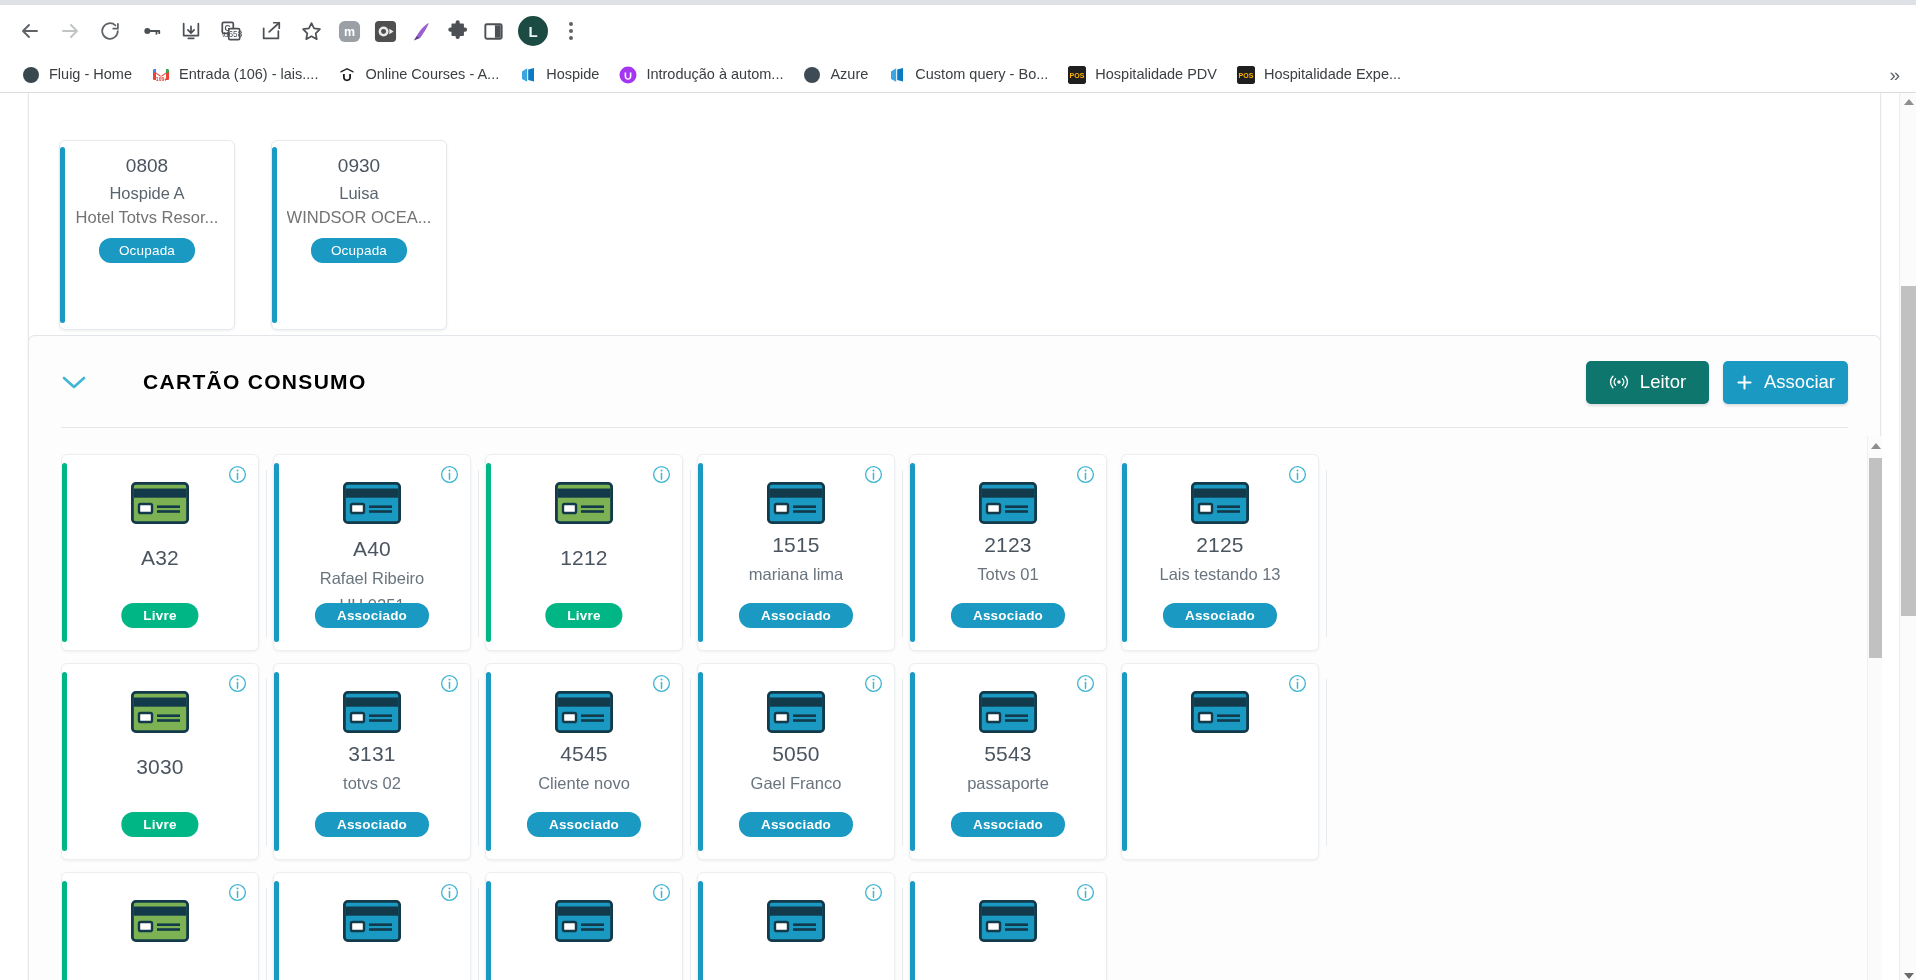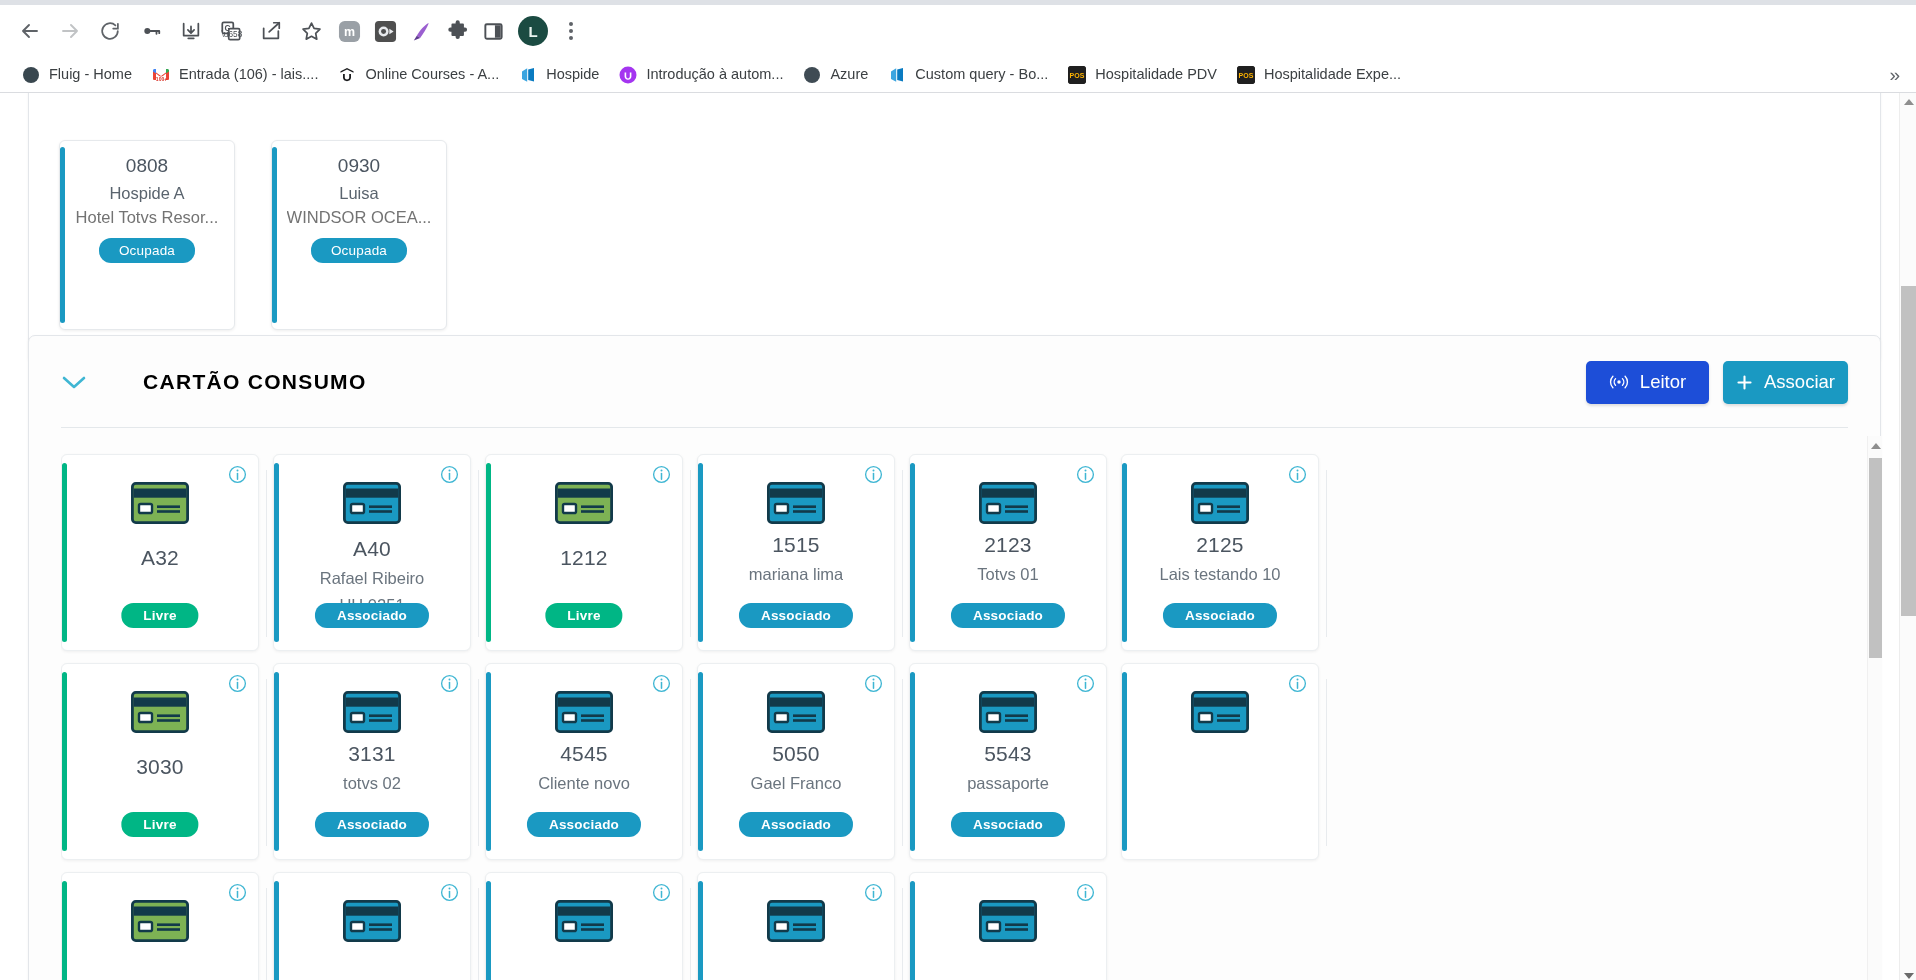--- a/index.html
+++ b/index.html
@@ -136,21 +136,21 @@
     margin-left: 36px;
   }
   #cartao-actions { margin-left: auto; display: flex; align-items: center; gap: 14px; }
   .btn {
     height: 43px; border: none; border-radius: 5px; cursor: pointer;
     display: flex; align-items: center; justify-content: center; gap: 11px;
     font-size: 18.5px; color: #ffffff; padding: 0 26px;
     font-family: inherit;
     box-shadow: 0 2px 3px rgba(0,0,0,.13);
   }
-  #btn-leitor { background: #1d4ed8; width: 123px; }
+  #btn-leitor { background: #0f766e; width: 123px; }
   #btn-associar { background: #1a99c2; width: 125px; }
   #cartao-divider {
     position: absolute; left: 32px; right: 32px; top: 91px;
     height: 1px; background: #e4e8eb;
   }
 
   
   #cards-scroll {
     position: absolute; left: 32px; right: 28px; top: 100px; bottom: 0;
     overflow: hidden;
@@ -583,21 +583,21 @@
                     <path d="M10 9v6" stroke-linecap="round" stroke-width="1.6"></path>
                   </svg></div>
                 <div class="cc-icon"><svg width="58" height="42" viewBox="0 0 58 42">
                     <rect x="1.4" y="1.4" width="55.2" height="39.2" rx="3.4" fill="#1a99c2" stroke="#123a4a" stroke-width="2.8"></rect>
                     <rect x="2.8" y="6.5" width="52.4" height="9.2" fill="#123a4a"></rect>
                     <rect x="8" y="22" width="13" height="9" rx="1.6" fill="#ffffff" stroke="#123a4a" stroke-width="2.4"></rect>
                     <rect x="26" y="23.4" width="23" height="2.6" fill="#123a4a"></rect>
                     <rect x="26" y="28.2" width="23" height="2.6" fill="#123a4a"></rect>
                   </svg></div>
                 <div class="cc-num">2125</div>
-                <div class="cc-sub">Lais testando 10</div>
+                <div class="cc-sub">Lais testando 13</div>
                 <div class="cc-badge" style="background:#1a99c2">Associado</div>
               </div>
             </div>
             <div class="cc-cell">
               <div class="cc-card">
                 <div class="cc-edge" style="background:#00b685"></div>
                 <div class="cc-info"><svg width="19" height="19" viewBox="0 0 20 20" fill="none" stroke="#3fb6d3" stroke-width="1.4">
                     <circle cx="10" cy="10" r="8.3"></circle>
                     <circle cx="10" cy="5.9" r="1.05" fill="#3fb6d3" stroke="none"></circle>
                     <path d="M10 9v6" stroke-linecap="round" stroke-width="1.6"></path>

